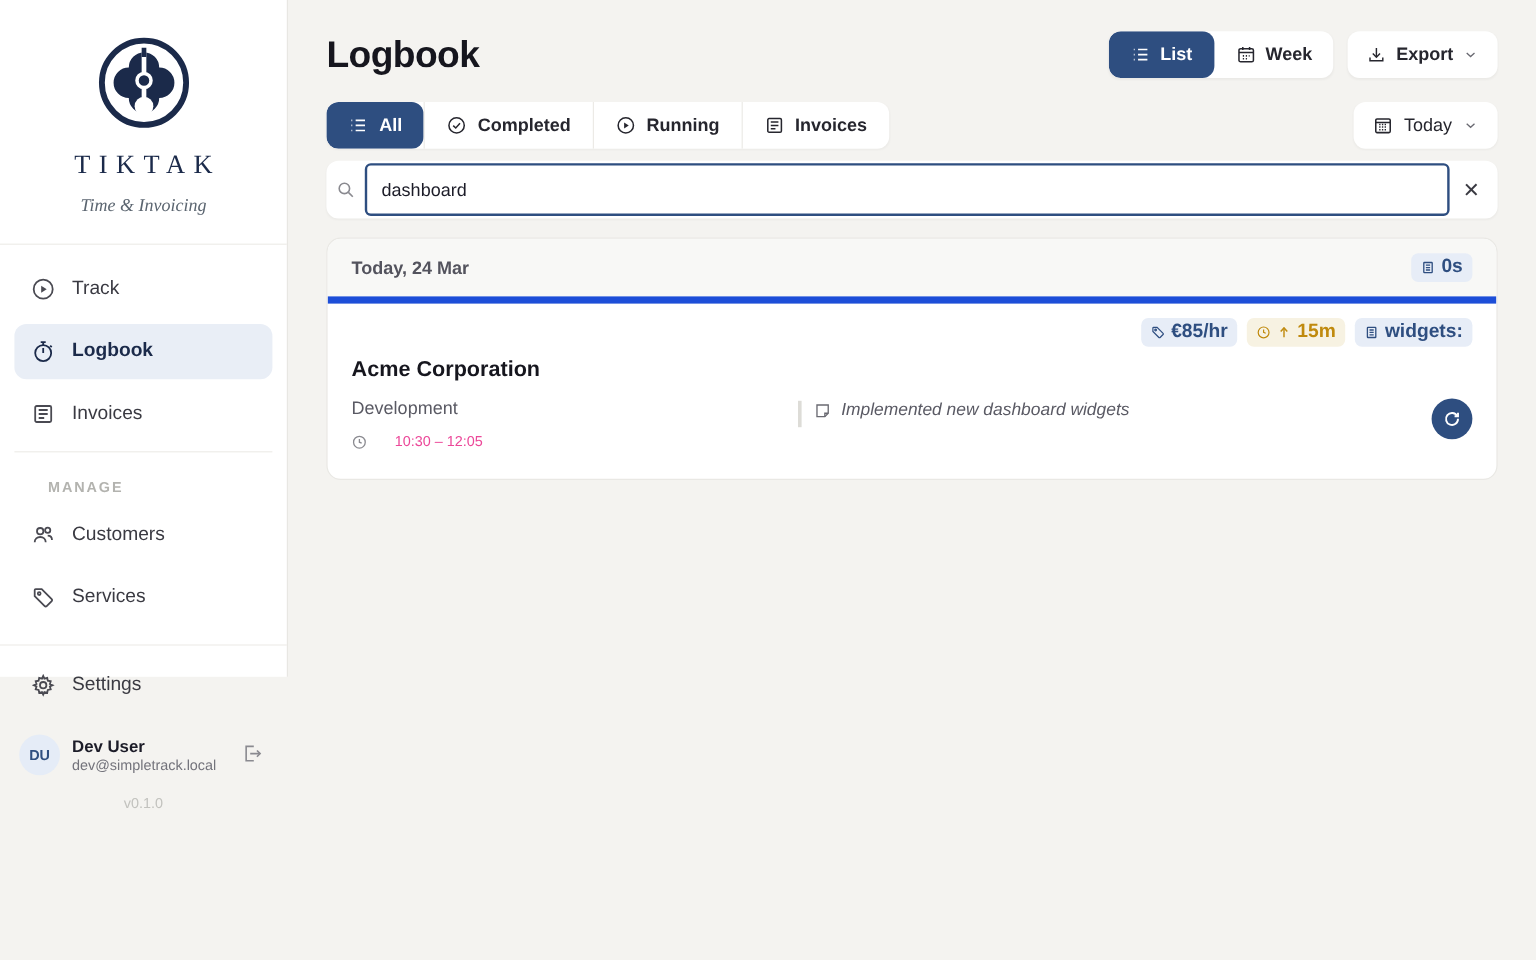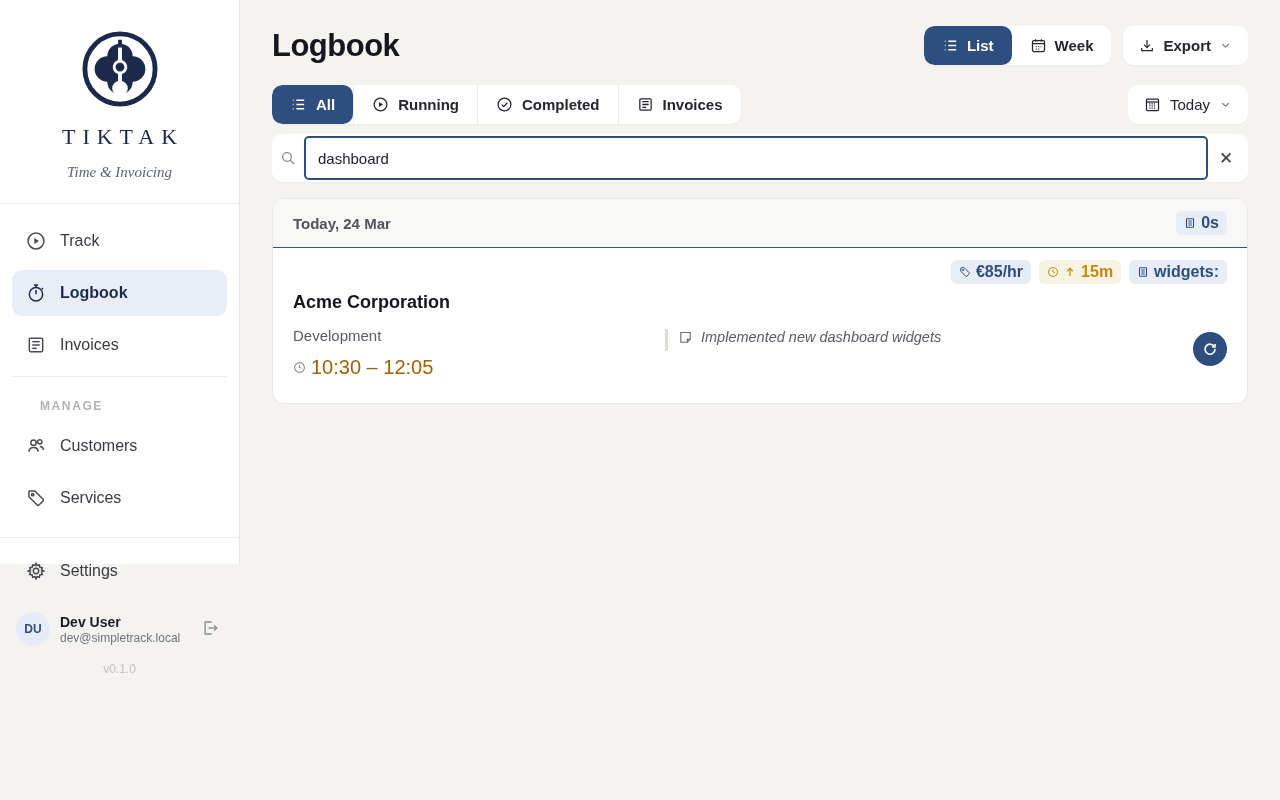--- a/index.html
+++ b/index.html
@@ -123,40 +123,40 @@
     font-size:17px; color:#3a3a42; line-height:1; margin:0 3px;
   }
 
   
   .group {
     margin-top:16px; background:#ffffff; border:1px solid #e9e8e4;
     border-radius:12px; overflow:hidden;
   }
   .group-header {
     display:flex; justify-content:space-between; align-items:center;
-    background:#f8f8f6; border-bottom:1px solid #1d4ed8;
+    background:#f8f8f6; border-bottom:6px solid #1d4ed8;
     padding:12px 20px;
   }
   .group-date { font-size:15px; font-weight:600; color:#53535d; }
   .pill {
     display:inline-flex; align-items:center; gap:5px;
     background:#e7edf7; color:#2e4e80; border-radius:6px;
     font-size:16px; font-weight:700; padding:3px 8px;
   }
   .pill svg { width:12px; height:12px; stroke:#2e4e80; }
   .pill.amber { background:#f7f2e2; color:#c08a0e; }
   .pill.amber svg { stroke:#c08a0e; }
 
   .entry { padding:12px 20px 24px; }
   .entry-badges { display:flex; justify-content:flex-end; gap:8px; }
   .entry-main { display:flex; margin-top:8px; }
   .entry-left { width:372px; min-width:372px; }
   .entry-customer { font-size:18px; font-weight:700; color:#16161e; }
   .entry-service { font-size:15px; color:#5a5a64; margin-top:14px; }
-  .entry-time { display:flex; align-items:center; gap:5px; font-size:20px; color:#a16207; margin-top:12px; }
+  .entry-time { display:flex; align-items:center; gap:23px; font-size:12px; color:#ec4899; margin-top:12px; }
   .entry-time svg { width:13px; height:13px; stroke:#8a8a90; }
   .entry-note {
     flex:1; display:flex; align-items:flex-start; gap:8px;
     border-left:3px solid #dddcd7; padding-left:10px;
     margin-top:37px; height:22px;
   }
   .entry-note svg { width:15px; height:15px; stroke:#6a6a72; flex:none; margin-top:1px; }
   .note-text { font-size:14.5px; font-style:italic; color:#5a5a64; }
   .entry-action { display:flex; align-items:center; margin-top:26px; margin-left:12px; }
   .restart-btn {
@@ -311,30 +311,30 @@
             <line x1="4" y1="12" x2="5" y2="12"></line>
             <line x1="9" y1="12" x2="20" y2="12"></line>
             <line x1="4" y1="18" x2="5" y2="18"></line>
             <line x1="9" y1="18" x2="20" y2="18"></line>
           </svg>
         <span>All</span>
       </button>
       <button class="tab">
         <svg viewBox="0 0 24 24" fill="none" stroke-width="1.8">
             <circle cx="12" cy="12" r="9"></circle>
+            <path d="M8 12.2 L11 15 L16 9.5"></path>
+          </svg>
+        <span>Completed</span>
+      </button>
+      <button class="tab">
+        <svg viewBox="0 0 24 24" fill="none" stroke-width="1.8">
+            <circle cx="12" cy="12" r="9"></circle>
             <path d="M10 8.5 L15.5 12 L10 15.5 Z" fill="#26262e" stroke="none"></path>
           </svg>
         <span>Running</span>
-      </button>
-      <button class="tab">
-        <svg viewBox="0 0 24 24" fill="none" stroke-width="1.8">
-            <circle cx="12" cy="12" r="9"></circle>
-            <path d="M8 12.2 L11 15 L16 9.5"></path>
-          </svg>
-        <span>Completed</span>
       </button>
       <button class="tab">
         <svg viewBox="0 0 24 24" fill="none" stroke-width="1.8">
             <rect x="4" y="4" width="16" height="16" rx="1.5"></rect>
             <line x1="7.5" y1="8" x2="16.5" y2="8"></line>
             <line x1="7.5" y1="12" x2="16.5" y2="12"></line>
             <line x1="7.5" y1="16" x2="13" y2="16"></line>
           </svg>
         <span>Invoices</span>
       </button>

